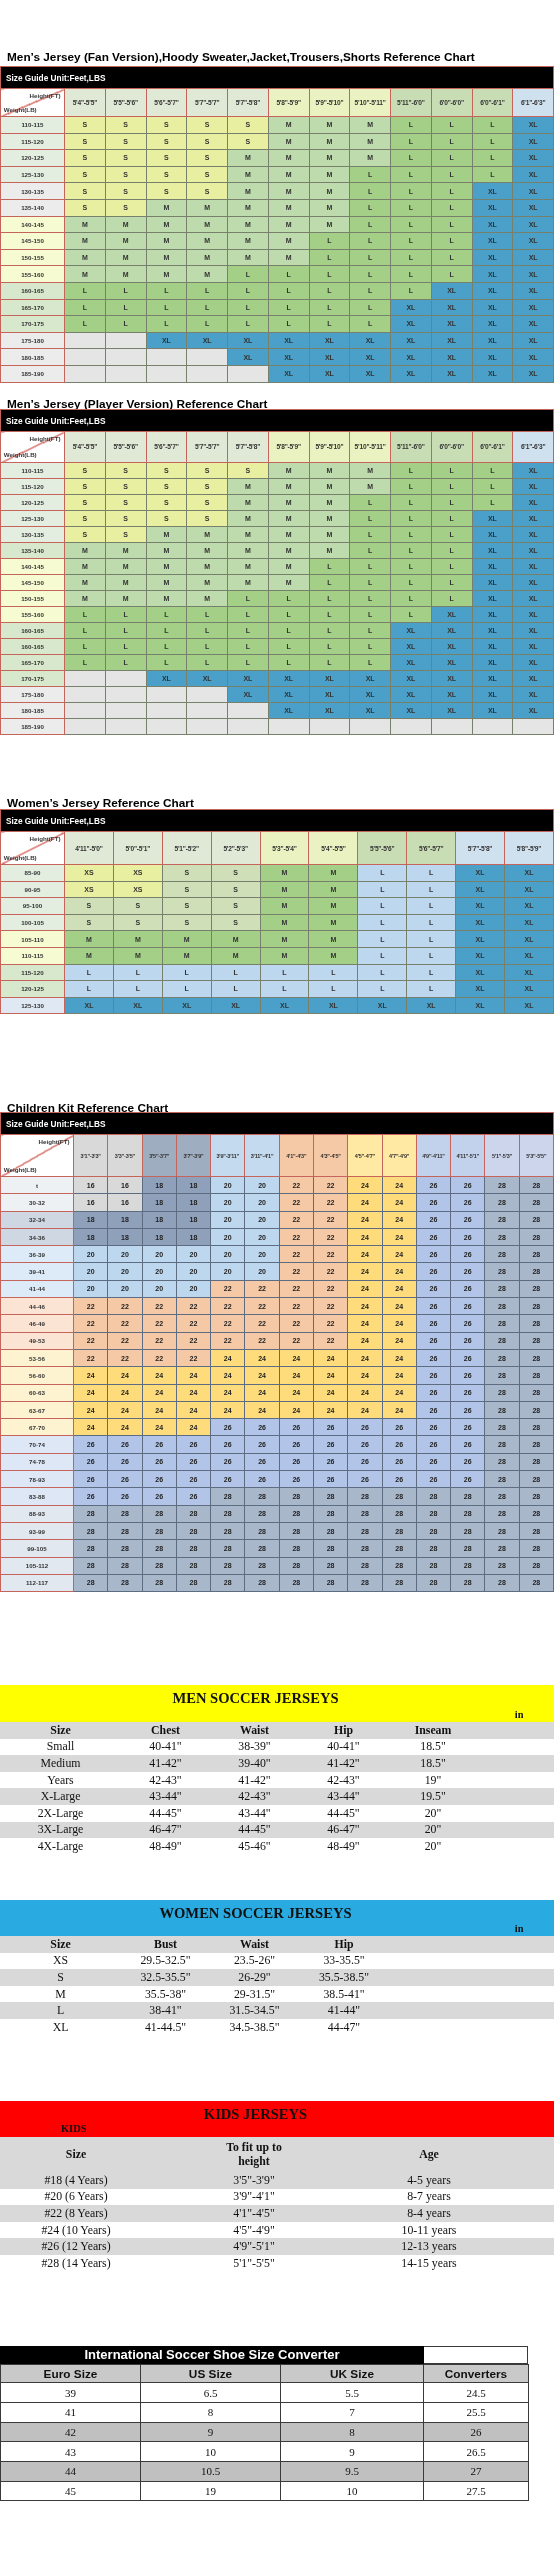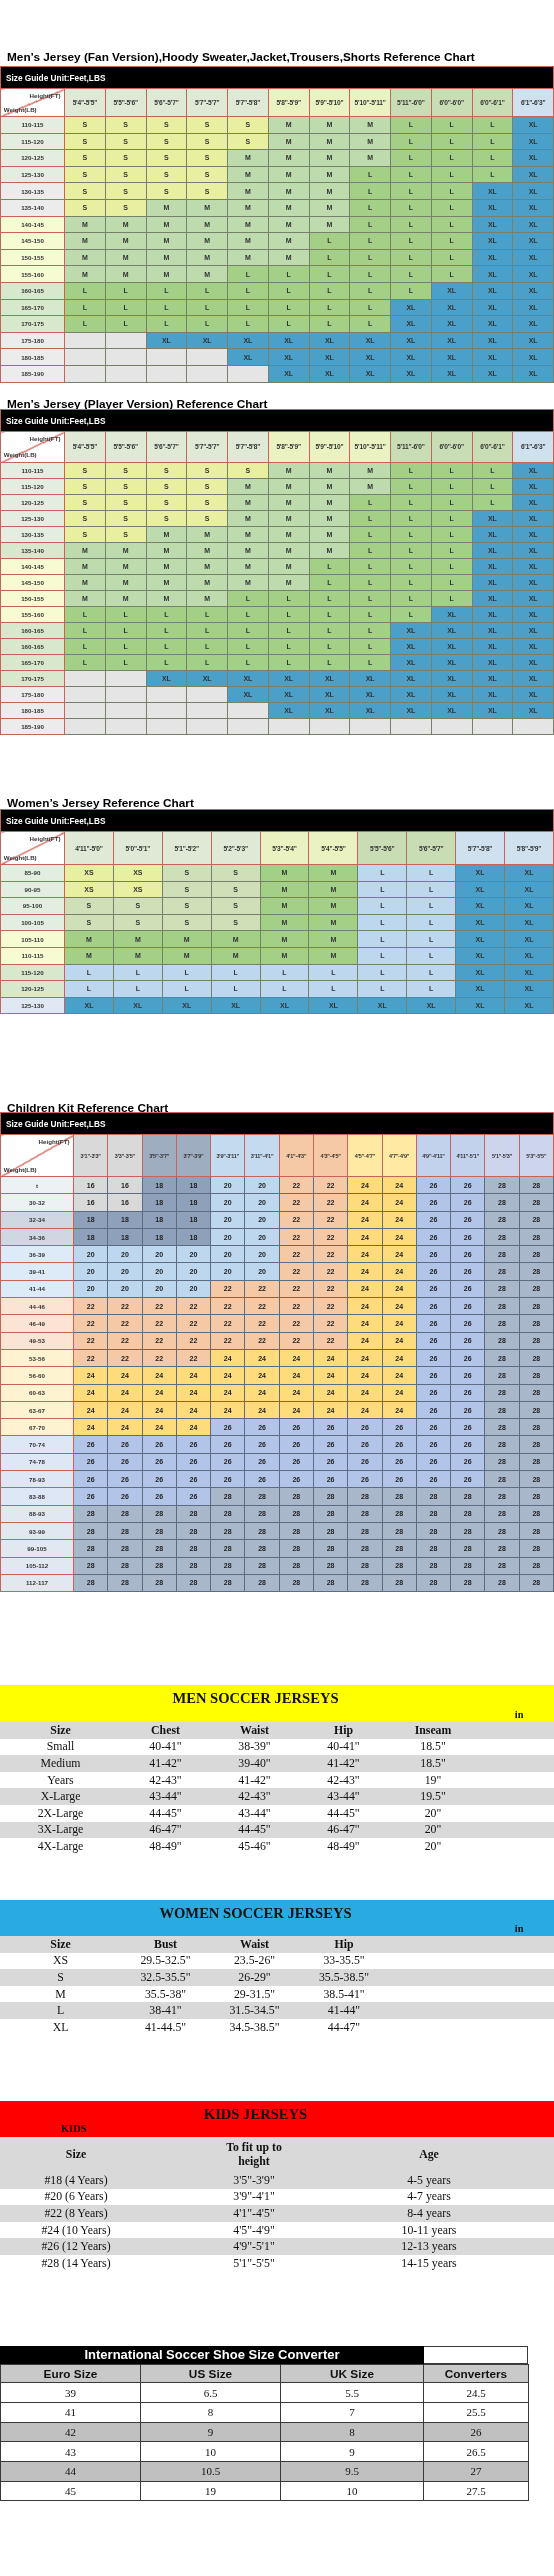--- a/index.html
+++ b/index.html
@@ -1391,21 +1391,21 @@
           </tr>
           <tr class="even">
             <td>#18 (4 Years)</td>
             <td>3'5"-3'9"</td>
             <td>4-5 years</td>
             <td></td>
           </tr>
           <tr class="">
             <td>#20 (6 Years)</td>
             <td>3'9"-4'1"</td>
-            <td>4-7 years</td>
+            <td>8-7 years</td>
             <td></td>
           </tr>
           <tr class="even">
             <td>#22 (8 Years)</td>
             <td>4'1"-4'5"</td>
             <td>8-4 years</td>
             <td></td>
           </tr>
           <tr class="">
             <td>#24 (10 Years)</td>

